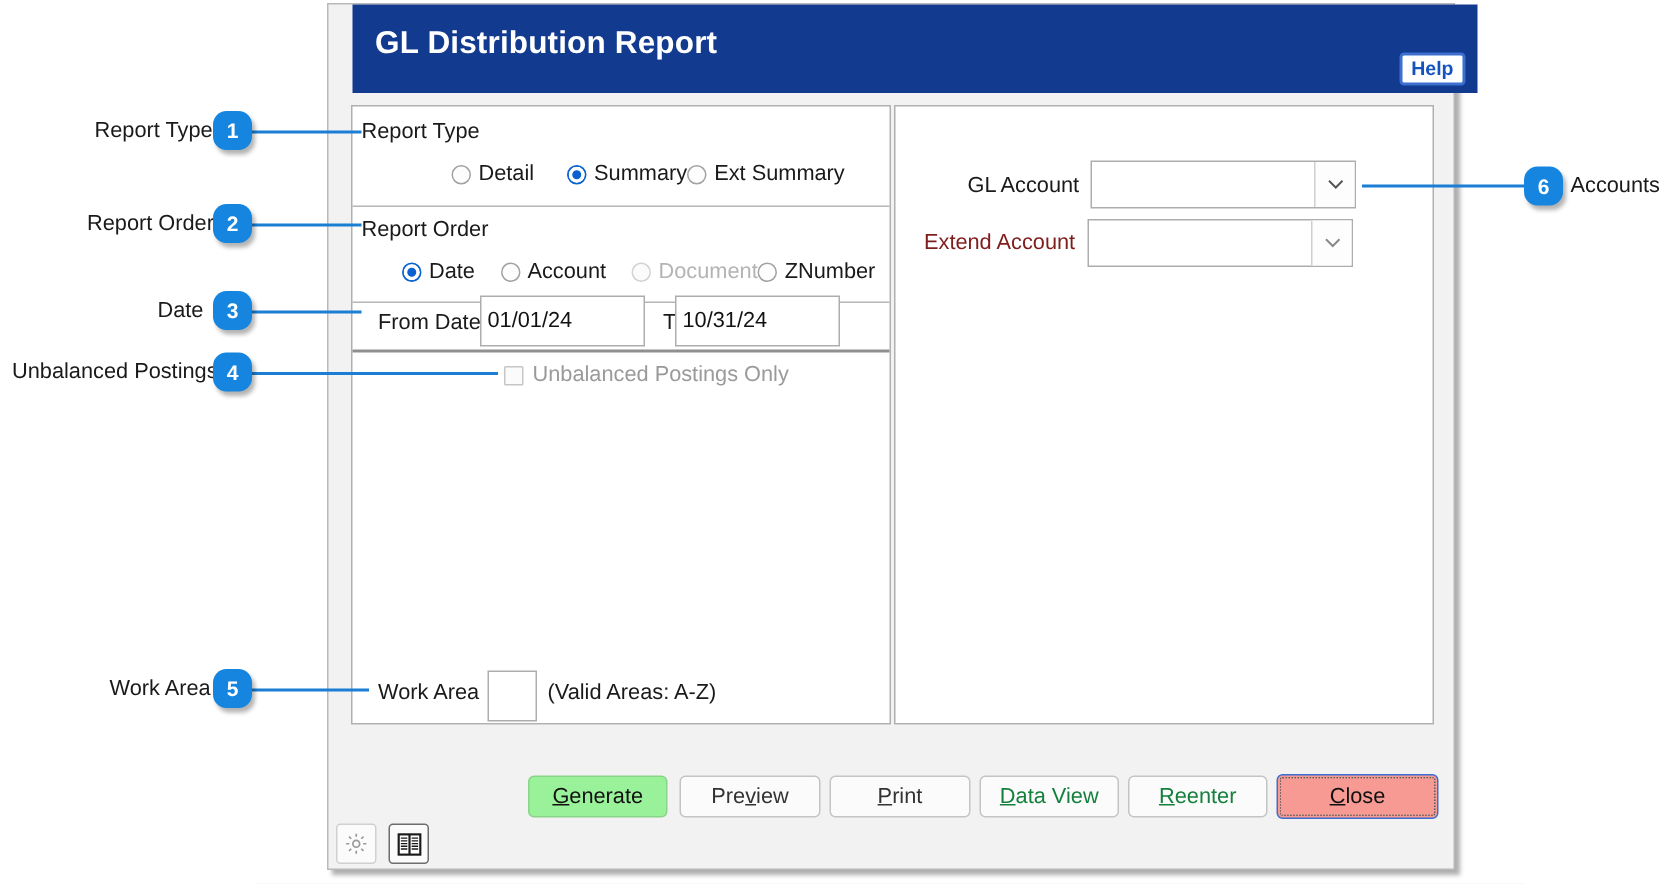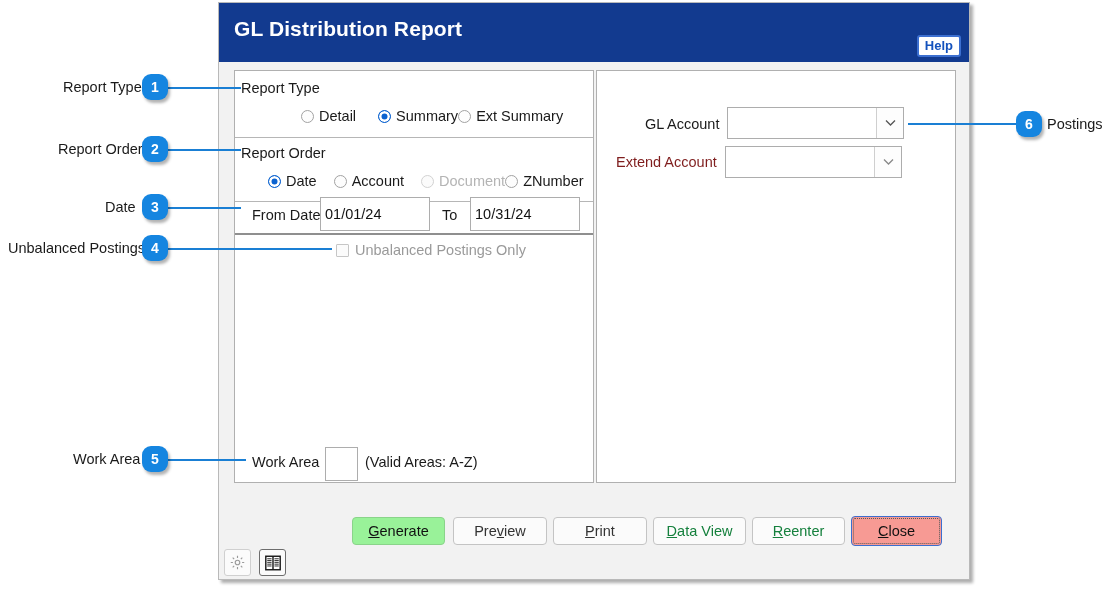--- a/index.html
+++ b/index.html
@@ -26,21 +26,21 @@
     top: 2px;
     width: 752px;
     height: 578px;
     background: #f2f2f2;
     border: 1px solid #b9b9b9;
     box-shadow: 3px 3px 3px rgba(0,0,0,0.32);
     box-sizing: border-box;
   }
   .titlebar {
     position: absolute;
-    left: 0; top: 0;
+    left: 16px; top: 0;
     width: 100%;
     height: 59px;
     background: #123a8f;
     box-sizing: border-box;
   }
   .title-text {
     position: absolute;
     left: 15px;
     top: 14px;
     color: #ffffff;
@@ -349,21 +349,21 @@
           <span class="radio-dot"></span>
           <span class="radio-label">ZNumber</span>
         </div>
       </div>
 
       <div class="divider" style="top:130px;"></div>
 
       <div class="field-label" style="left:17px; top:136px;">From Date</div>
       <div class="text-input" style="left:85px; top:126px; width:110px; height:25px;">01/01/24</div>
       <div class="field-label" style="left:207px; top:136px;">To</div>
-      <div class="text-input" style="left:235px; top:126px; width:110px; height:25px;">10/31/24</div>
+      <div class="text-input" style="left:215px; top:126px; width:110px; height:25px;">10/31/24</div>
 
       <div class="divider thick" style="top:162px;"></div>
 
       <div class="check-row" style="left:101px; top:171px;">
         <span class="check-box"></span>
         <span class="check-label">Unbalanced Postings Only</span>
       </div>
 
       <div class="field-label" style="left:17px; top:383px;">Work Area</div>
       <div class="text-input" style="left:90px; top:376px; width:33px; height:27px;"></div>
@@ -400,21 +400,21 @@
       </div>
     <div class="btn" style="left:334px; top:514px; width:94px;">
         <span><u>P</u>rint</span>
       </div>
     <div class="btn disabled" style="left:434px; top:514px; width:93px;">
         <span><u>D</u>ata View</span>
       </div>
     <div class="btn disabled" style="left:533px; top:514px; width:93px;">
         <span><u>R</u>eenter</span>
       </div>
-    <div class="btn danger" style="left:632px; top:513px; width:91px; height:30px;">
+    <div class="btn danger" style="left:632px; top:513px; width:108px; height:30px;">
         <span><u>C</u>lose</span>
       </div>
 
     <div class="icon-btn" style="left:5px; top:546px;">
       <span>
         <svg width="17" height="17" viewBox="0 0 24 24">
           <g fill="none" stroke="#9a9a9a" stroke-width="1.6">
             <circle cx="12" cy="12" r="3.2"></circle>
             <path d="M12 2.5v3M12 18.5v3M2.5 12h3M18.5 12h3M5.2 5.2l2.1 2.1M16.7 16.7l2.1 2.1M18.8 5.2l-2.1 2.1M7.3 16.7l-2.1 2.1"></path>
           </g>
@@ -458,15 +458,15 @@
   <div class="callout-label" style="left:8px; top:240px;">Unbalanced Postings</div>
   <div class="leader" style="left:166px; top:248px; width:166px;"></div>
   <div class="badge" style="left:142px; top:235px;">4</div>
 
   <div class="callout-label" style="left:73px; top:451px;">Work Area</div>
   <div class="leader" style="left:166px; top:459px; width:80px;"></div>
   <div class="badge" style="left:142px; top:446px;">5</div>
 
   <div class="leader" style="left:908px; top:123px; width:110px;"></div>
   <div class="badge" style="left:1016px; top:111px;">6</div>
-  <div class="callout-label" style="left:1047px; top:116px;">Postings</div>
+  <div class="callout-label" style="left:1047px; top:116px;">Accounts</div>
 
 </div>
 
 </body></html>

